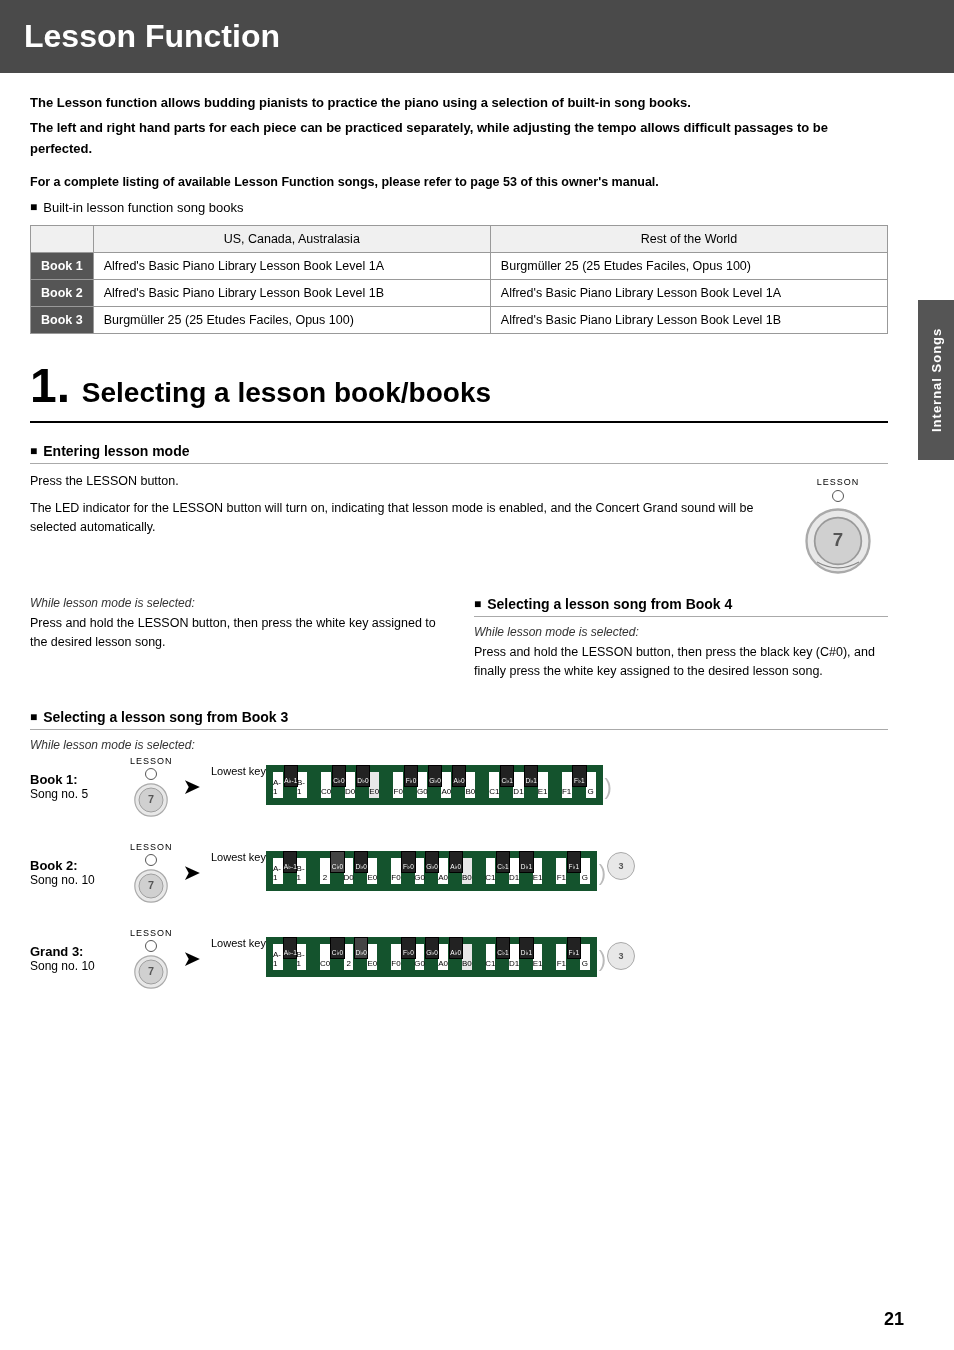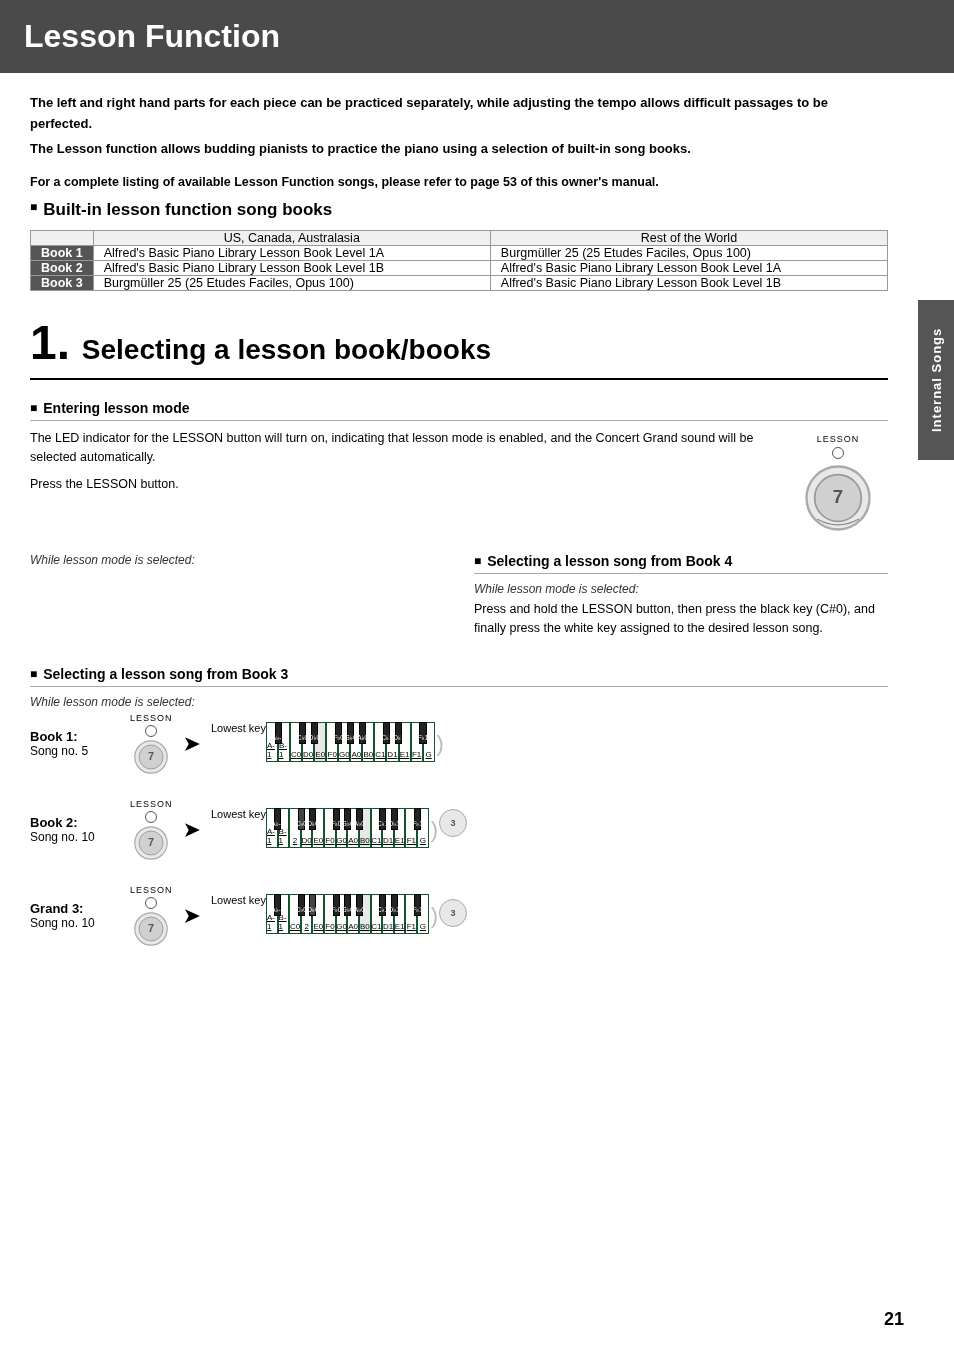--- a/index.html
+++ b/index.html
@@ -34,42 +34,42 @@
     .intro-text {
       font-size: 13px;
       font-weight: bold;
       line-height: 1.6;
       margin-bottom: 14px;
     }
     .intro-text p { margin-bottom: 4px; }
 
     
     .section-heading {
-      font-size: 17px;
-      font-weight: bold;
+      font-size: 13px;
+      font-weight: normal;
       margin-bottom: 10px;
       display: flex;
       align-items: flex-start;
       gap: 6px;
     }
     .section-heading::before {
       content: '■';
       font-size: 12px;
     }
 
     
     .lesson-table {
       width: 100%;
       border-collapse: collapse;
       margin-bottom: 24px;
       font-size: 12.5px;
     }
     .lesson-table th, .lesson-table td {
       border: 1px solid #999;
-      padding: 0 10px;
+      padding: 6px 10px;
     }
     .lesson-table th {
       background: #f0f0f0;
       font-weight: normal;
     }
     .book-cell {
       background: #555;
       color: #fff;
       font-weight: bold;
       white-space: nowrap;
@@ -176,30 +176,29 @@
     }
     .keyboard-wrap {
       position: relative;
       height: 44px;
     }
     .white-keys {
       display: flex;
       height: 40px;
     }
     .wk {
-      border: 1px solid #14532d;
+      border: 7px solid #14532d;
       background: #fff;
       display: flex;
       align-items: flex-end;
       justify-content: center;
       font-size: 9px;
       padding-bottom: 2px;
       flex: 1;
       min-width: 0;
-      text-decoration: underline;
     }
     .wk.highlighted {
       background: #e8e8e8;
     }
 
     
     .sidebar-tab {
       position: absolute;
       right: 0;
       top: 300px;
@@ -255,22 +254,22 @@
   <span>Internal Songs</span>
 </div>
 
 <div class="page-header">
   <h1>Lesson Function</h1>
 </div>
 
 <div class="main-content">
 
   <div class="intro-text">
+    <p>The Lesson function allows budding pianists to practice the piano using a selection of built-in song books.</p>
     <p>The left and right hand parts for each piece can be practiced separately, while adjusting the tempo allows difficult passages to be perfected.</p>
-    <p>The Lesson function allows budding pianists to practice the piano using a selection of built-in song books.</p>
   </div>
   <div class="body-text">
     <strong><span>For a complete listing of available Lesson Function songs, please refer to page 53 of this owner's manual.</span></strong>
   </div>
 
   <div class="section-heading">
     <span>Built-in lesson function song books</span>
   </div>
 
   <table class="lesson-table">
@@ -305,42 +304,43 @@
     <span>Selecting a lesson book/books</span>
   </div>
 
   <div class="subsection-heading">
     <span>Entering lesson mode</span>
   </div>
 
   <div class="entering-mode-section">
     <div class="entering-mode-text">
       <div class="body-text">
+        <span>Press the LESSON button.</span>
+      </div>
+      <div class="body-text">
         <span>The LED indicator for the LESSON button will turn on, indicating that lesson mode is enabled, and the Concert Grand sound will be selected automatically.</span>
-      </div>
-      <div class="body-text">
-        <span>Press the LESSON button.</span>
       </div>
     </div>
     <div class="entering-mode-img">
 
       <div style="font-size:9px;letter-spacing:1px;text-align:center;margin-bottom:3px;">LESSON</div>
       <div style="width:12px;height:12px;border-radius:50%;border:1px solid #555;margin:0 auto 4px;"></div>
       <svg class="lesson-btn-full" viewBox="0 0 60 60" fill="none" xmlns="http://www.w3.org/2000/svg">
         <circle cx="30" cy="30" r="27" fill="#e8e8e8" stroke="#aaa" stroke-width="2"></circle>
         <circle cx="30" cy="30" r="20" fill="#d0d0d0" stroke="#999" stroke-width="1.5"></circle>
         <text x="30" y="34" text-anchor="middle" font-size="16" fill="#555" font-weight="bold">7</text>
         <path d="M12 48 Q30 58 48 48" stroke="#888" stroke-width="1" fill="none"></path>
       </svg>
     </div>
   </div>
 
   <div class="two-col">
     <div class="col-left">
       <div class="italic-note">While lesson mode is selected:</div>
+      <div class="body-text">Press and hold the LESSON button, then press the white key assigned to the desired lesson song.</div>
     </div>
     <div class="col-right">
       <div class="subsection-heading">
         <span>Selecting a lesson song from Book 4</span>
       </div>
       <div class="italic-note">While lesson mode is selected:</div>
       <div class="body-text">Press and hold the LESSON button, then press the black key (C#0), and finally press the white key assigned to the desired lesson song.</div>
     </div>
   </div>
 

